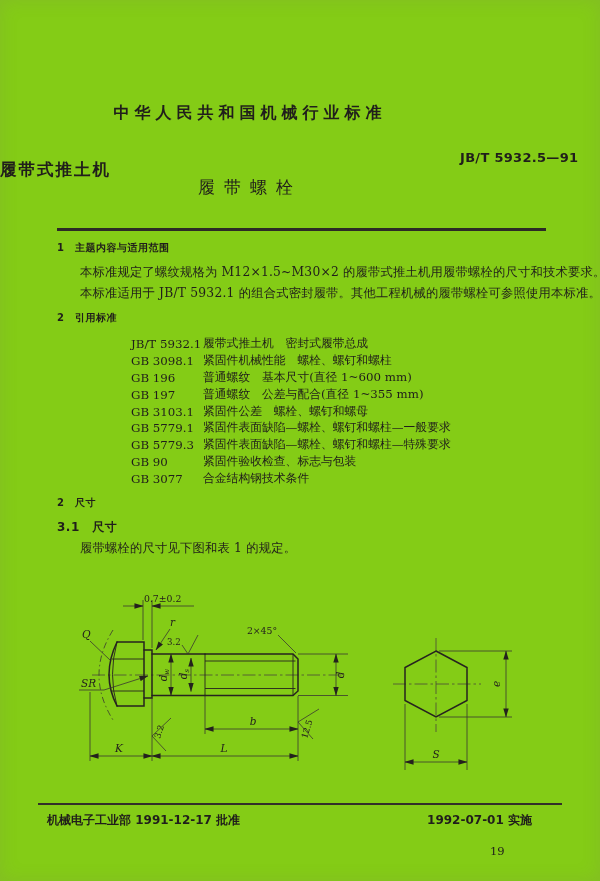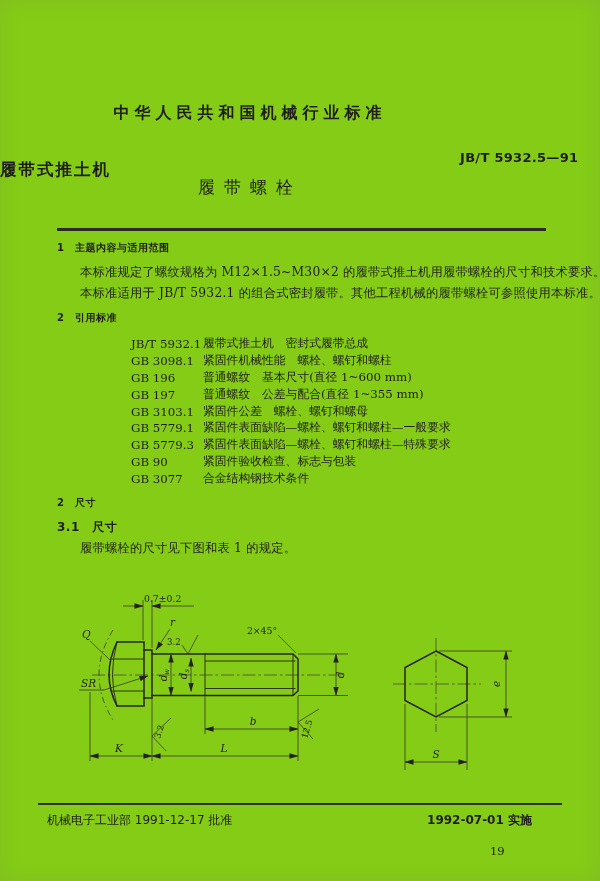--- a/index.html
+++ b/index.html
@@ -34,21 +34,21 @@
   .ref-row{display:flex;height:16.8px;align-items:center;margin-left:46px;}
   .ref-code{width:72px;flex:none;white-space:pre;}
   .ref-title{white-space:pre;}
   #s3h{top:496px;}
   .sub-h{top:519px;left:57px;font-family:"DejaVu Sans","Liberation Sans",sans-serif;
     font-weight:bold;font-size:12px;letter-spacing:.5px;}
   #p3{top:540px;}
   .drawing{top:574px;left:60px;}
   .rule-bot{top:803px;left:38px;width:524px;height:2.4px;background:#332f2a;}
   .f-left{top:812px;left:47px;font-family:"DejaVu Sans","Liberation Sans",sans-serif;
-    font-weight:normal;font-size:12px;}
+    font-weight:bold;font-size:12px;}
   .f-right{top:812px;left:380px;width:152px;text-align:right;
     font-family:"DejaVu Sans","Liberation Sans",sans-serif;font-weight:bold;font-size:12px;}
   .f-page{top:844px;left:490px;font-size:11.5px;}
 
   
   .ol{stroke:#26231f;stroke-width:1.5;fill:none;stroke-linecap:round;}
   .il{stroke:#26231f;stroke-width:.9;fill:none;}
   .dl{stroke:#3a3731;stroke-width:.8;fill:none;}
   .clx{stroke:#45413b;stroke-width:.75;fill:none;stroke-dasharray:13 3 2.5 3;}
   .qarc{stroke:#3a3731;stroke-width:.8;fill:none;stroke-dasharray:6.5 3 1.5 3;}

